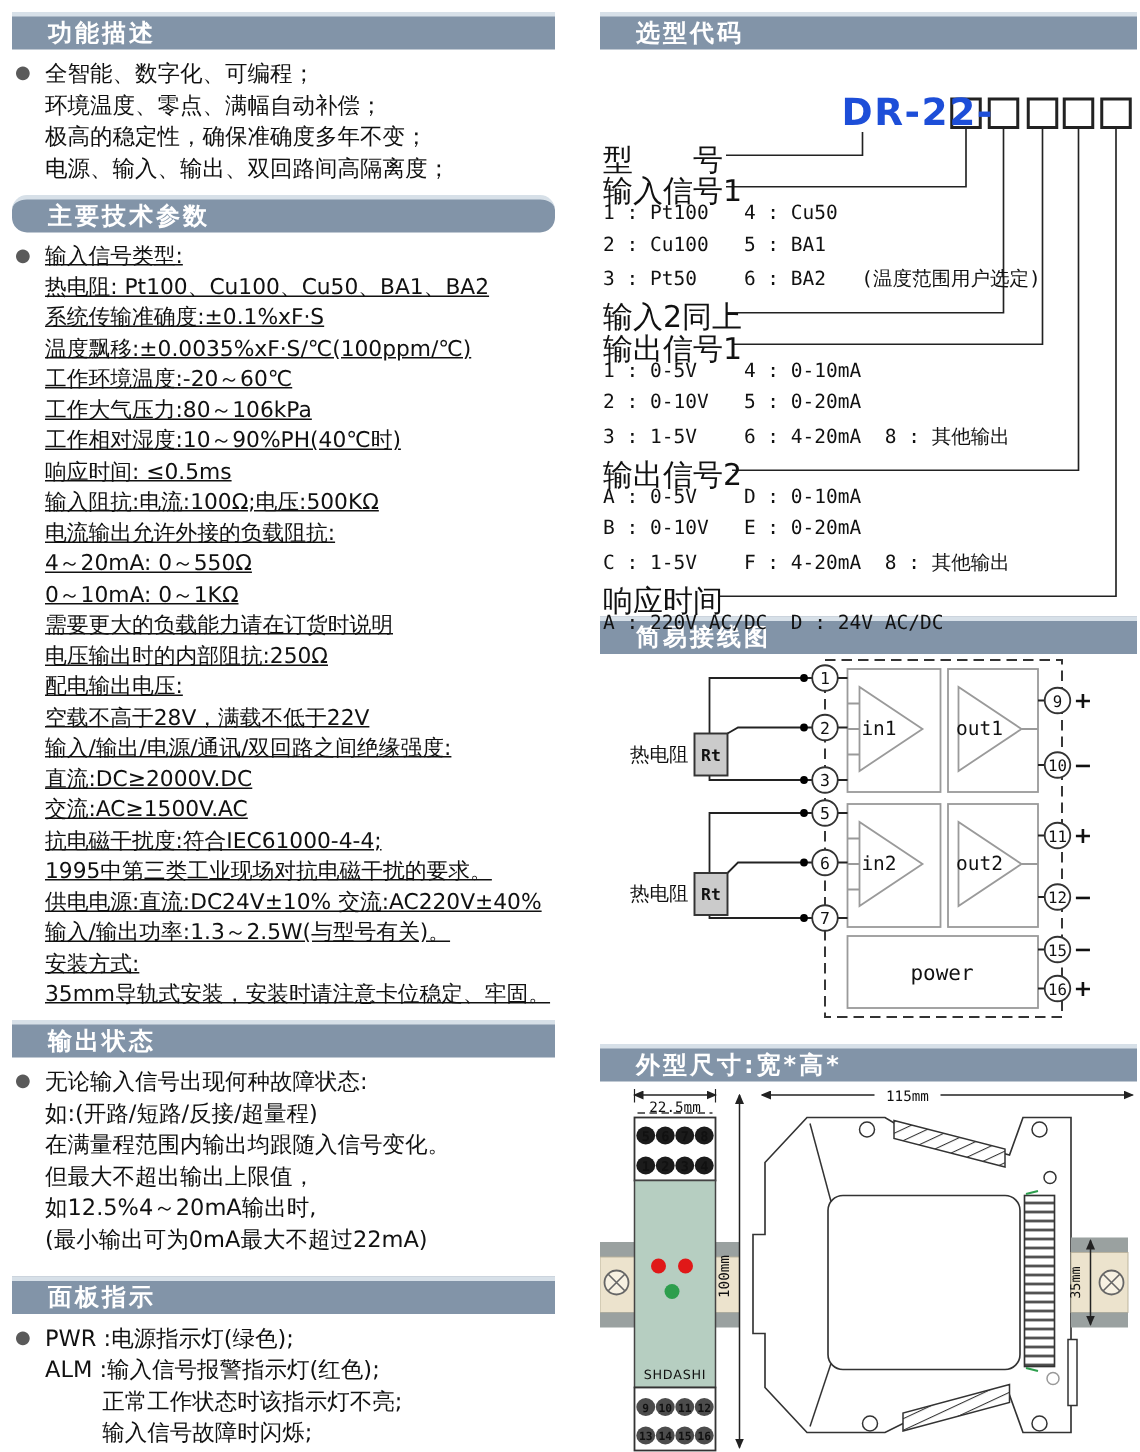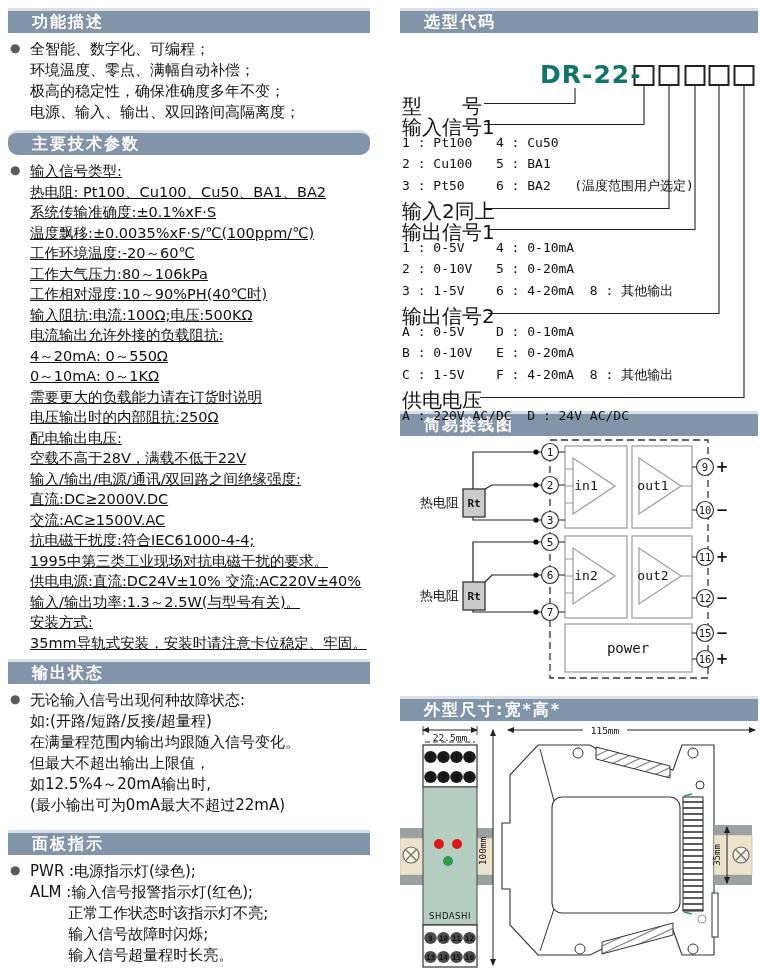--- a/index.html
+++ b/index.html
@@ -11,22 +11,22 @@
   .sec-bar{background:#8294a8;border-top:3px solid #d7e0e8;color:#fff;font-weight:bold;
            font-size:16px;height:22px;line-height:22px;padding-left:24px;letter-spacing:2px;}
   .sec-body{position:relative;padding:6px 0 6px 22px;}
   .bullet{position:absolute;left:2px;top:8px;font-size:12px;color:#5a5a5a;}
   .line{font-size:15px;line-height:21px;white-space:pre-wrap;}
   .tech .line{line-height:20.5px;font-size:14.5px;text-decoration:underline;}
   .sec2{margin-top:1px;border-radius:10px;}
   
   .sel-wrap{position:relative;height:378px;}
   .sel-svg{position:absolute;left:0;top:0;}
-  .dr-model{position:absolute;left:140px;top:27px;font-size:25px;font-weight:bold;
-            color:#0f766e;letter-spacing:1px;font-family:"DejaVu Sans",sans-serif;}
+  .dr-model{position:absolute;left:161px;top:27px;font-size:25px;font-weight:bold;
+            color:#1d4ed8;letter-spacing:1px;font-family:"DejaVu Sans",sans-serif;}
   .sel-rows{position:absolute;left:2px;top:60px;}
   .sel-row{height:21px;white-space:pre;}
   .sel-row.lbl{font-size:20px;color:#111;}
   .sel-row.opt{font-family:"DejaVu Sans Mono",monospace;font-size:13px;color:#111;}
   svg text{fill:#111;}
   .mono{font-family:"DejaVu Sans Mono",monospace;}
 </style>
 </head>
 <body>
 
@@ -47,20 +47,21 @@
   <div class="sec-body tech">
     <span class="bullet">●</span>
     <div>
         <div class="line">输入信号类型:</div>
         <div class="line">热电阻: Pt100、Cu100、Cu50、BA1、BA2</div>
         <div class="line">系统传输准确度:±0.1%xF·S</div>
         <div class="line">温度飘移:±0.0035%xF·S/℃(100ppm/℃)</div>
         <div class="line">工作环境温度:-20～60℃</div>
         <div class="line">工作大气压力:80～106kPa</div>
         <div class="line">工作相对湿度:10～90%PH(40℃时)</div>
+        <div class="line">响应时间: ≤0.5ms</div>
         <div class="line">输入阻抗:电流:100Ω;电压:500KΩ</div>
         <div class="line">电流输出允许外接的负载阻抗:</div>
         <div class="line">4～20mA: 0～550Ω</div>
         <div class="line">0～10mA: 0～1KΩ</div>
         <div class="line">需要更大的负载能力请在订货时说明</div>
         <div class="line">电压输出时的内部阻抗:250Ω</div>
         <div class="line">配电输出电压:</div>
         <div class="line">空载不高于28V，满载不低于22V</div>
         <div class="line">输入/输出/电源/通讯/双回路之间绝缘强度:</div>
         <div class="line">直流:DC≥2000V.DC</div>
@@ -131,21 +132,21 @@
         <div class="sel-row opt">3 : Pt50    6 : BA2   (温度范围用户选定)</div>
         <div class="sel-row lbl">输入2同上</div>
         <div class="sel-row lbl">输出信号1</div>
         <div class="sel-row opt">1 : 0-5V    4 : 0-10mA</div>
         <div class="sel-row opt">2 : 0-10V   5 : 0-20mA</div>
         <div class="sel-row opt">3 : 1-5V    6 : 4-20mA  8 : 其他输出</div>
         <div class="sel-row lbl">输出信号2</div>
         <div class="sel-row opt">A : 0-5V    D : 0-10mA</div>
         <div class="sel-row opt">B : 0-10V   E : 0-20mA</div>
         <div class="sel-row opt">C : 1-5V    F : 4-20mA  8 : 其他输出</div>
-        <div class="sel-row lbl">供电电压</div>
+        <div class="sel-row lbl">响应时间</div>
         <div class="sel-row opt">A : 220V AC/DC  D : 24V AC/DC</div>
       </div>
   </div>
 
   <div class="sec-bar">简易接线图</div>
 
   <svg width="358" height="258" viewBox="0 0 358 258" style="display:block">
     <rect x="150" y="4" width="158" height="238" fill="none" stroke="#333" stroke-width="1.3" stroke-dasharray="7 4"></rect>
 
     <g fill="none" stroke="#9a9a9a" stroke-width="1.2">

